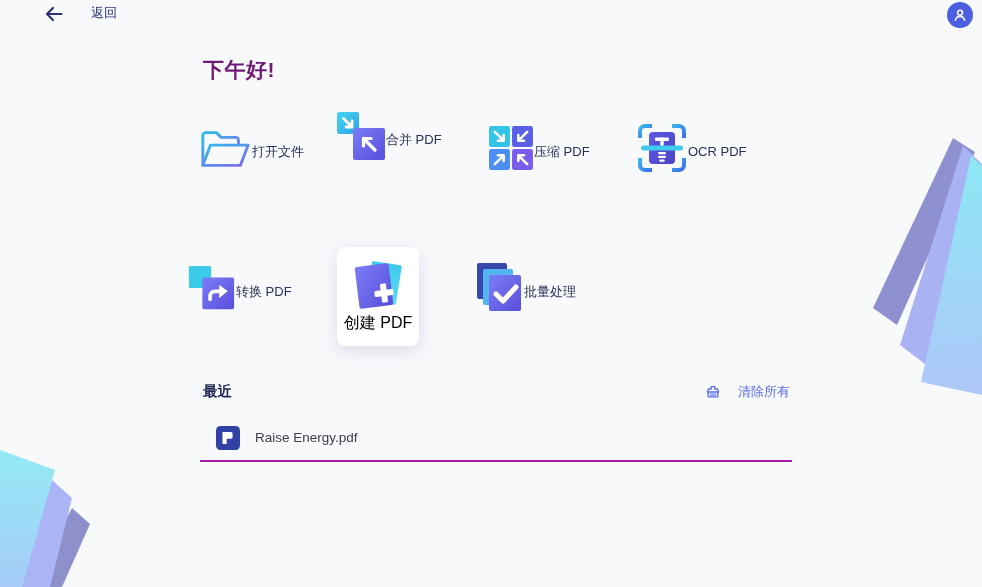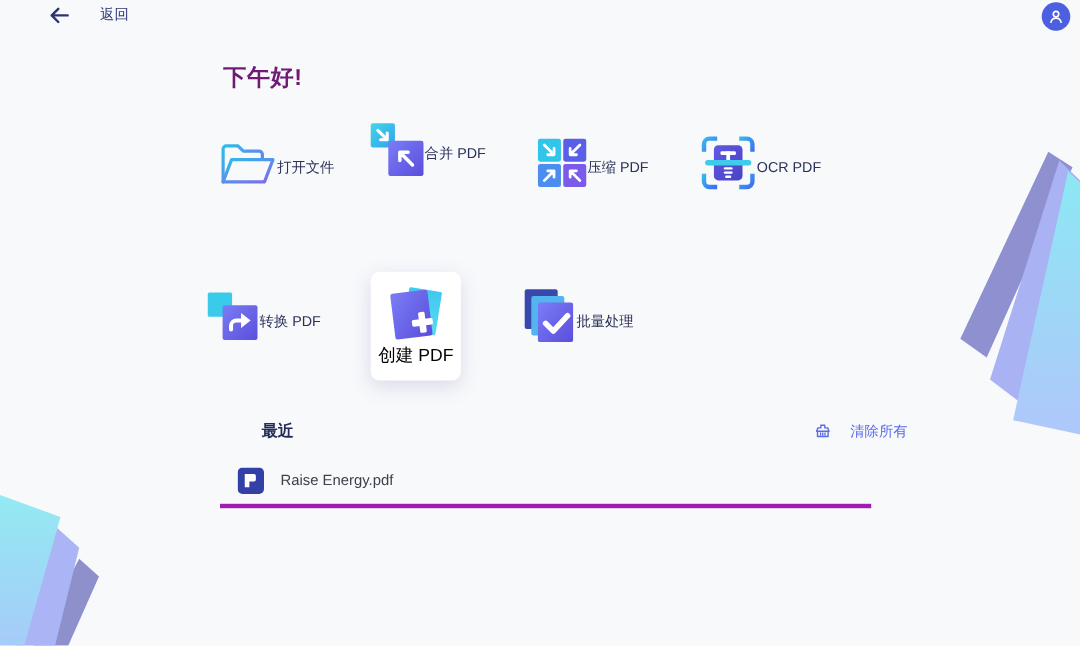--- a/index.html
+++ b/index.html
@@ -25,26 +25,26 @@
   .tile .icon-wrap{width:60px;height:56px;display:flex;align-items:center;justify-content:center;}
   .tile .tile-label{margin-top:7px;font-size:13px;color:#2A3156;white-space:nowrap;}
   .tile-card{
     left:337px;top:247px;width:82px;height:99px;background:#FFFFFF;border-radius:8px;
     box-shadow:0 5px 18px rgba(96,108,160,0.20);
     display:flex;flex-direction:column;align-items:center;padding-top:10px;box-sizing:border-box;
     cursor:pointer;
   }
 
   
-  .recent-header{left:203px;top:382px;width:587px;display:flex;align-items:center;justify-content:space-between;margin-left:35px;}
+  .recent-header{left:203px;top:382px;width:587px;display:flex;align-items:center;justify-content:space-between;}
   .recent-title{font-size:14.5px;font-weight:bold;color:#232B58;}
   .clear-all{display:flex;align-items:center;gap:17px;cursor:pointer;}
   .clear-all span{font-size:13px;color:#5B6CE8;}
   .file-list{left:200px;top:415px;width:592px;}
-  .file-row{height:47px;display:flex;align-items:center;gap:15px;border-bottom:4px solid #a21caf;cursor:pointer;padding-left:16px;box-sizing:border-box;}
+  .file-row{height:47px;display:flex;align-items:center;gap:15px;border-bottom:2px solid #a21caf;cursor:pointer;padding-left:16px;box-sizing:border-box;}
   .file-name{font-size:13.5px;color:#3C404C;}
 
   svg{display:block;}
 </style>
 </head>
 <body>
 
 <svg width="0" height="0" style="position:absolute">
   <defs>
     <linearGradient id="gFolder" x1="0" y1="0" x2="1" y2="1">

